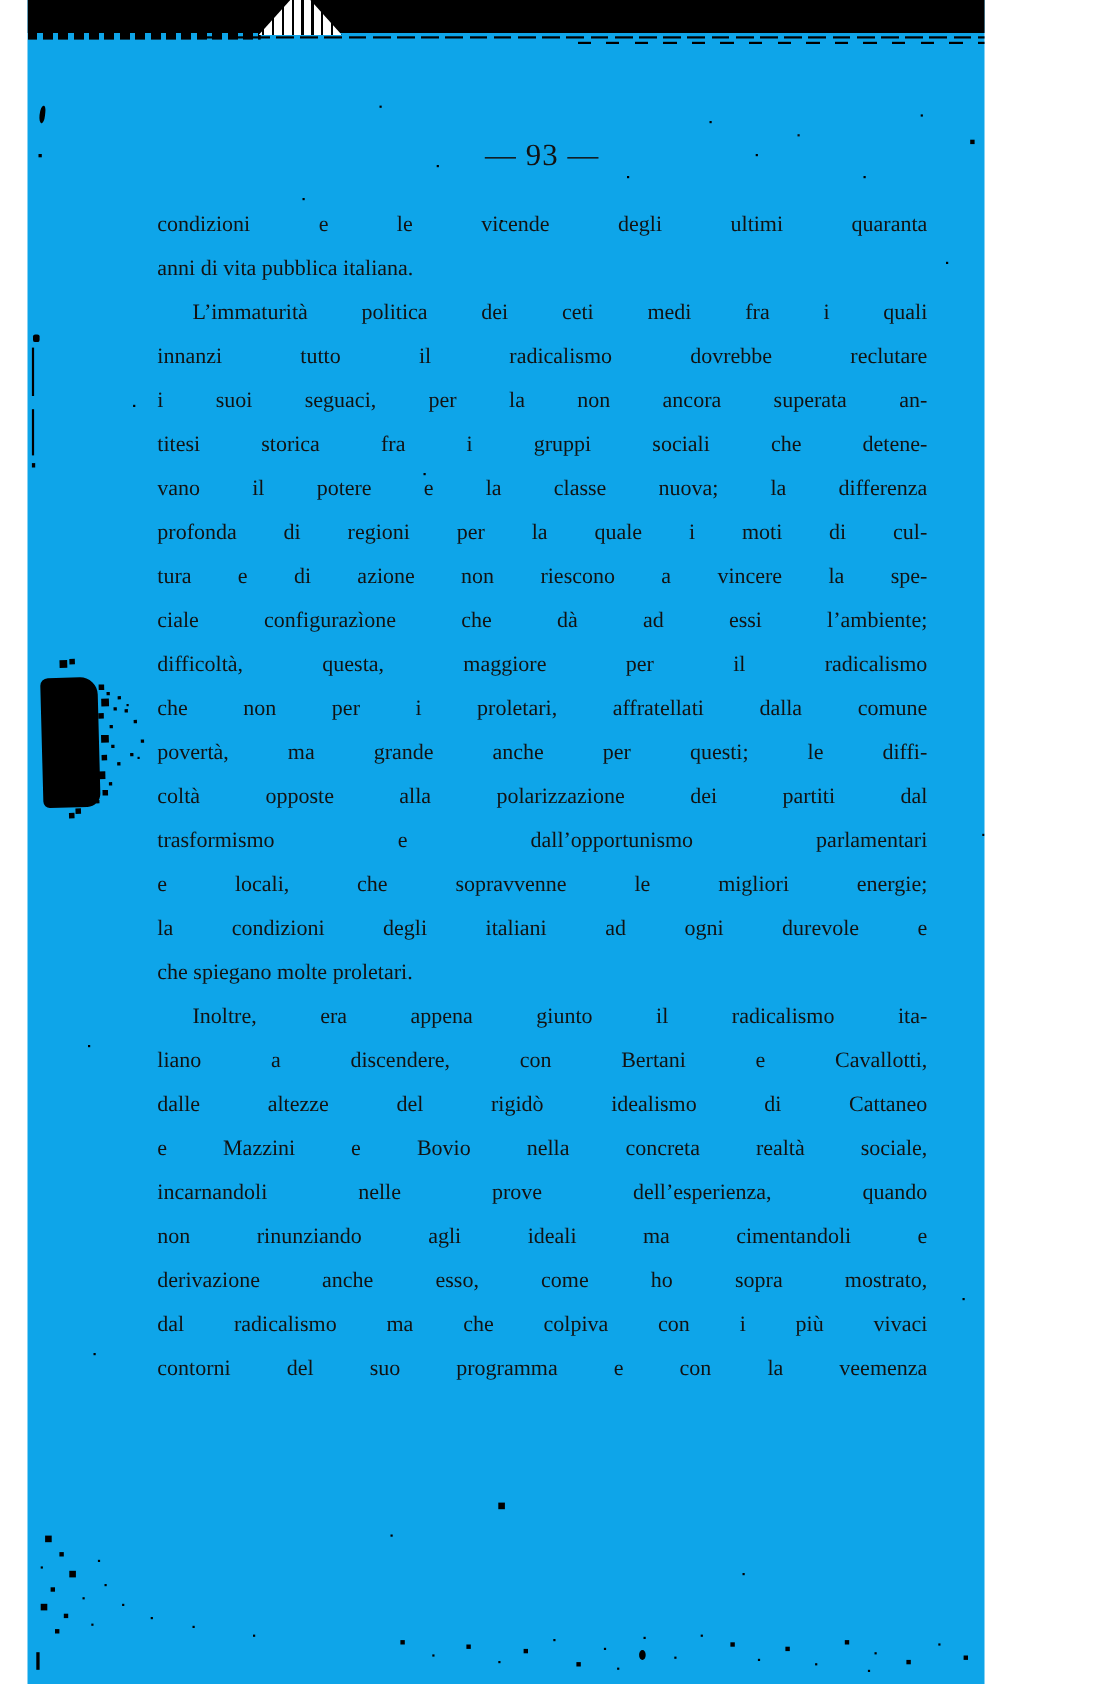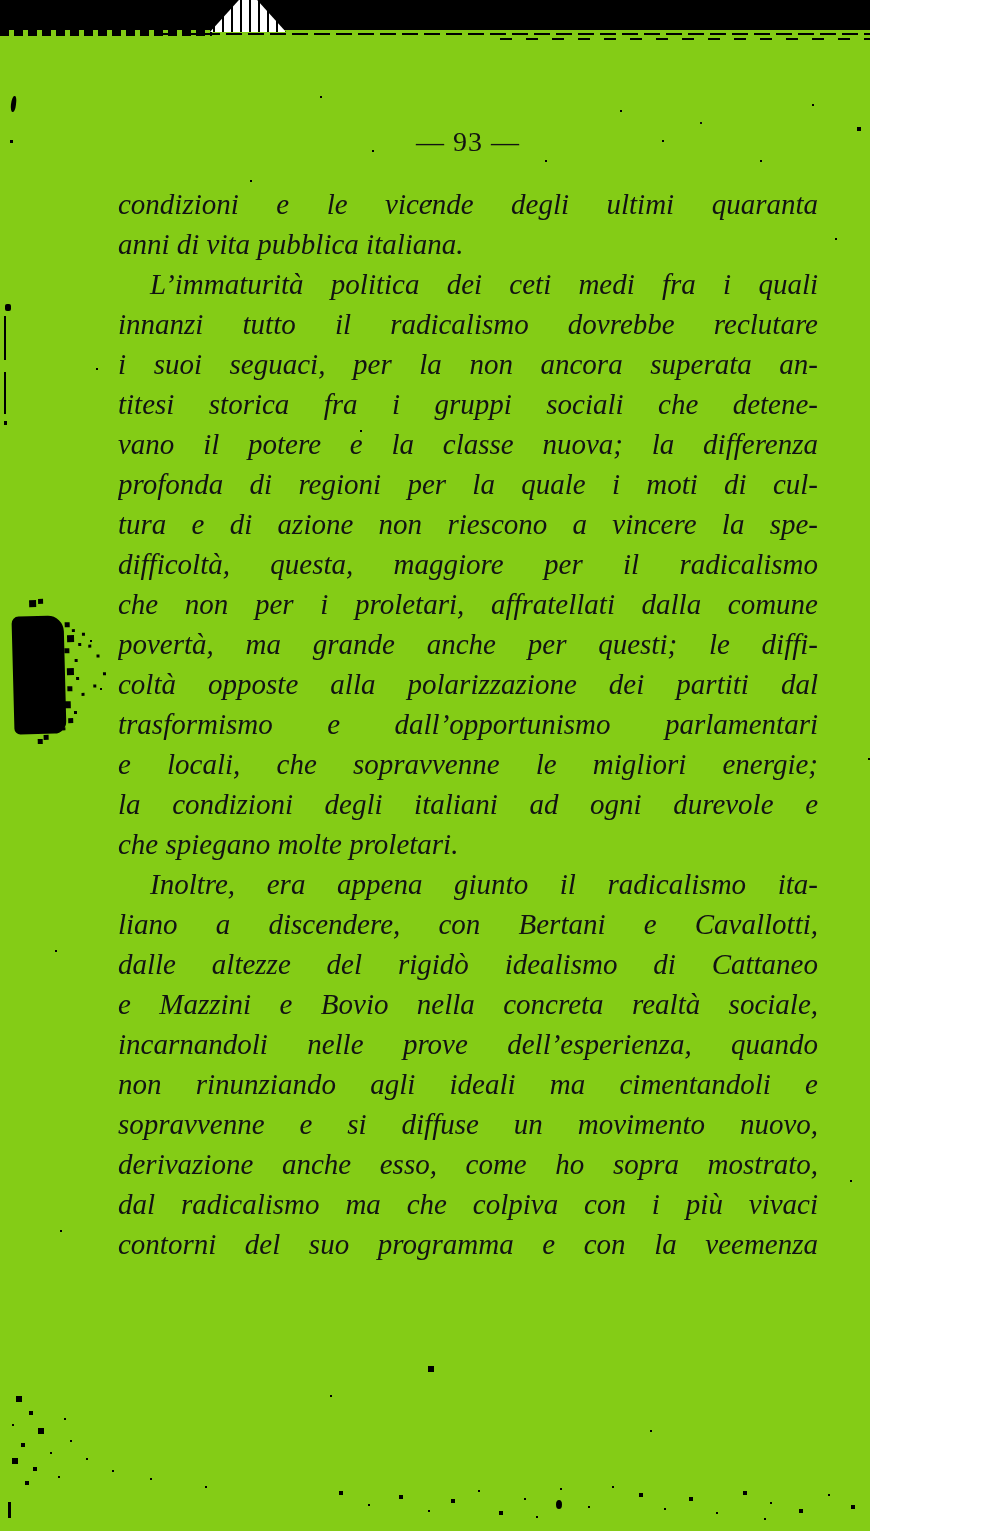--- a/index.html
+++ b/index.html
@@ -1,45 +1,45 @@
 <!DOCTYPE html>
 <html><head>
 <meta charset="utf-8">
 <style>
   html,body{margin:0;padding:0;background:#fff;}
   .page{
     position:relative;
     width:870px;height:1531px;
-    background:#84cc16;
+    background:#0ea5e9;
     overflow:hidden;
     font-family:"Liberation Serif","DejaVu Serif",serif;
     color:#121212;
+    margin-left:25px;
   }
 
   
   .page-number{
     position:absolute;
     left:118px;top:126px;width:700px;
     text-align:center;
     font-size:28px;
     letter-spacing:1px;
   }
   .text-block{
     position:absolute;
     left:118px;top:184px;width:700px;
   }
   .line{
     height:40px;
     line-height:40px;
-    font-size:29px;
+    font-size:20px;
     text-align:justify;
     text-align-last:justify;
     overflow:hidden;
     white-space:normal;
-    font-style:italic;
   }
   .line.indent{padding-left:32px;}
   .line.flush{text-align-last:left;}
 
   
   .edge-top{position:absolute;left:0;top:0;width:1002px;height:30px;background:#000;}
   .edge-top-ragged{position:absolute;left:0;top:30px;width:212px;height:6px;
     background:repeating-linear-gradient(90deg,#000 0 9px,transparent 9px 14px);}
   .tear-top{position:absolute;left:210px;top:0;width:76px;height:32px;
     background:repeating-linear-gradient(90deg,#fff 0 3px,#000 3px 5px,#fff 5px 9px);
@@ -141,36 +141,36 @@
         <div class="line flush">anni di vita pubblica italiana.</div>
       </div>
       <div>
         <div class="line indent">L’immaturità politica dei ceti medi fra i quali</div>
         <div class="line">innanzi tutto il radicalismo dovrebbe reclutare</div>
         <div class="line">i suoi seguaci, per la non ancora superata an-</div>
         <div class="line">titesi storica fra i gruppi sociali che detene-</div>
         <div class="line">vano il potere e la classe nuova; la differenza</div>
         <div class="line">profonda di regioni per la quale i moti di cul-</div>
         <div class="line">tura e di azione non riescono a vincere la spe-</div>
+        <div class="line">ciale configurazìone che dà ad essi l’ambiente;</div>
         <div class="line">difficoltà, questa, maggiore per il radicalismo</div>
         <div class="line">che non per i proletari, affratellati dalla comune</div>
         <div class="line">povertà, ma grande anche per questi; le diffi-</div>
         <div class="line">coltà opposte alla polarizzazione dei partiti dal</div>
         <div class="line">trasformismo e dall’opportunismo parlamentari</div>
         <div class="line">e locali, che sopravvenne le migliori energie;</div>
         <div class="line">la condizioni degli italiani ad ogni durevole e</div>
         <div class="line flush">che spiegano molte proletari.</div>
       </div>
       <div>
         <div class="line indent">Inoltre, era appena giunto il radicalismo ita-</div>
         <div class="line">liano a discendere, con Bertani e Cavallotti,</div>
         <div class="line">dalle altezze del rigidò idealismo di Cattaneo</div>
         <div class="line">e Mazzini e Bovio nella concreta realtà sociale,</div>
         <div class="line">incarnandoli nelle prove dell’esperienza, quando</div>
         <div class="line">non rinunziando agli ideali ma cimentandoli e</div>
-        <div class="line">sopravvenne e si diffuse un movimento nuovo,</div>
         <div class="line">derivazione anche esso, come ho sopra mostrato,</div>
         <div class="line">dal radicalismo ma che colpiva con i più vivaci</div>
         <div class="line">contorni del suo programma e con la veemenza</div>
       </div>
     </div>
 
 </div>
 
 </body></html>

